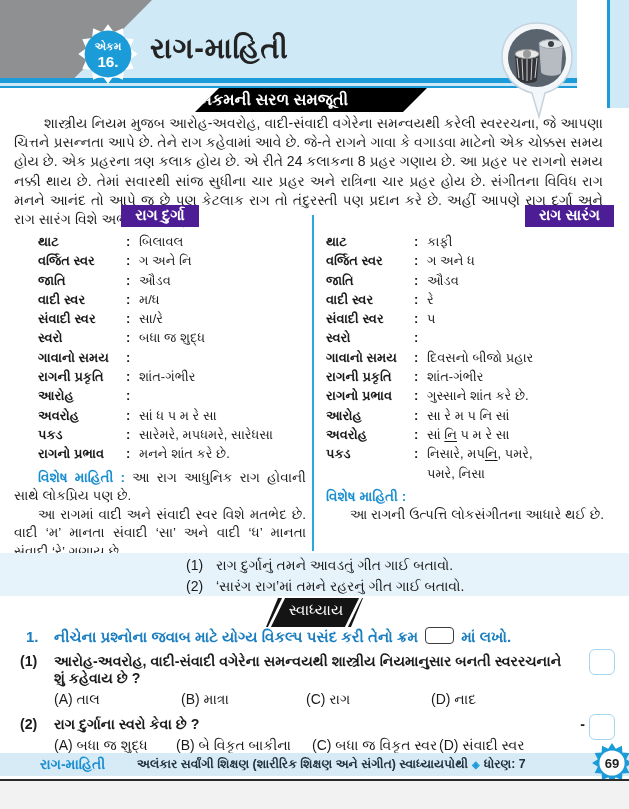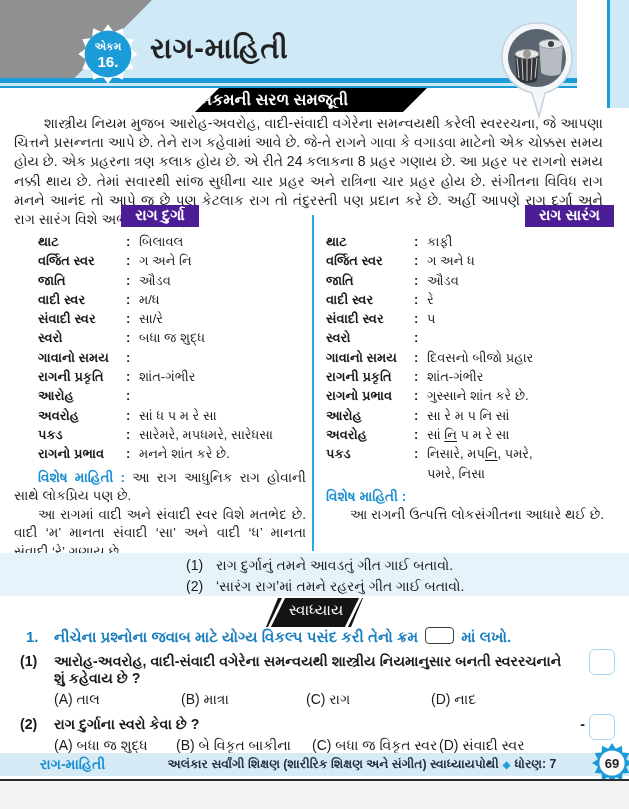--- a/index.html
+++ b/index.html
@@ -73,21 +73,21 @@
   .dash{position:absolute;right:32px;top:0;font-weight:bold;}
   .opt-grid{display:grid;margin-left:34px;margin-top:2px;font-size:14px;line-height:20px;}
   .g1{grid-template-columns:127px 125px 125px 1fr;}
   .g2{grid-template-columns:122px 136px 127px 1fr;}
   .g3{grid-template-columns:127px 130px 127px 1fr;}
   
   .footer-band{position:absolute;left:0;top:753px;width:629px;height:23px;background:#d7ebf7;}
   .footer-left{position:absolute;left:40px;top:753px;height:23px;line-height:23px;
                color:#1b8fd0;font-weight:bold;font-size:14px;}
   .footer-center{position:absolute;right:74px;top:753px;width:450px;height:23px;line-height:23px;
-               text-align:center;font-size:12.3px;font-weight:bold;color:#22303c;}
+               text-align:left;font-size:12.3px;font-weight:bold;color:#22303c;}
   .footer-diamond{color:#1b9cd8;font-size:10px;padding:0 4px;}
   .footer-gear{position:absolute;left:591px;top:742px;width:42px;height:42px;}
   .bottom-rule{position:absolute;left:0;top:779px;width:629px;height:2px;background:#2b2b2b;}
   .page-bottom{position:absolute;left:0;top:781px;width:629px;height:28px;background:#f2f2f2;}
   u{text-underline-offset:2px;}
 </style>
 </head>
 <body>
 
 <div class="page">

